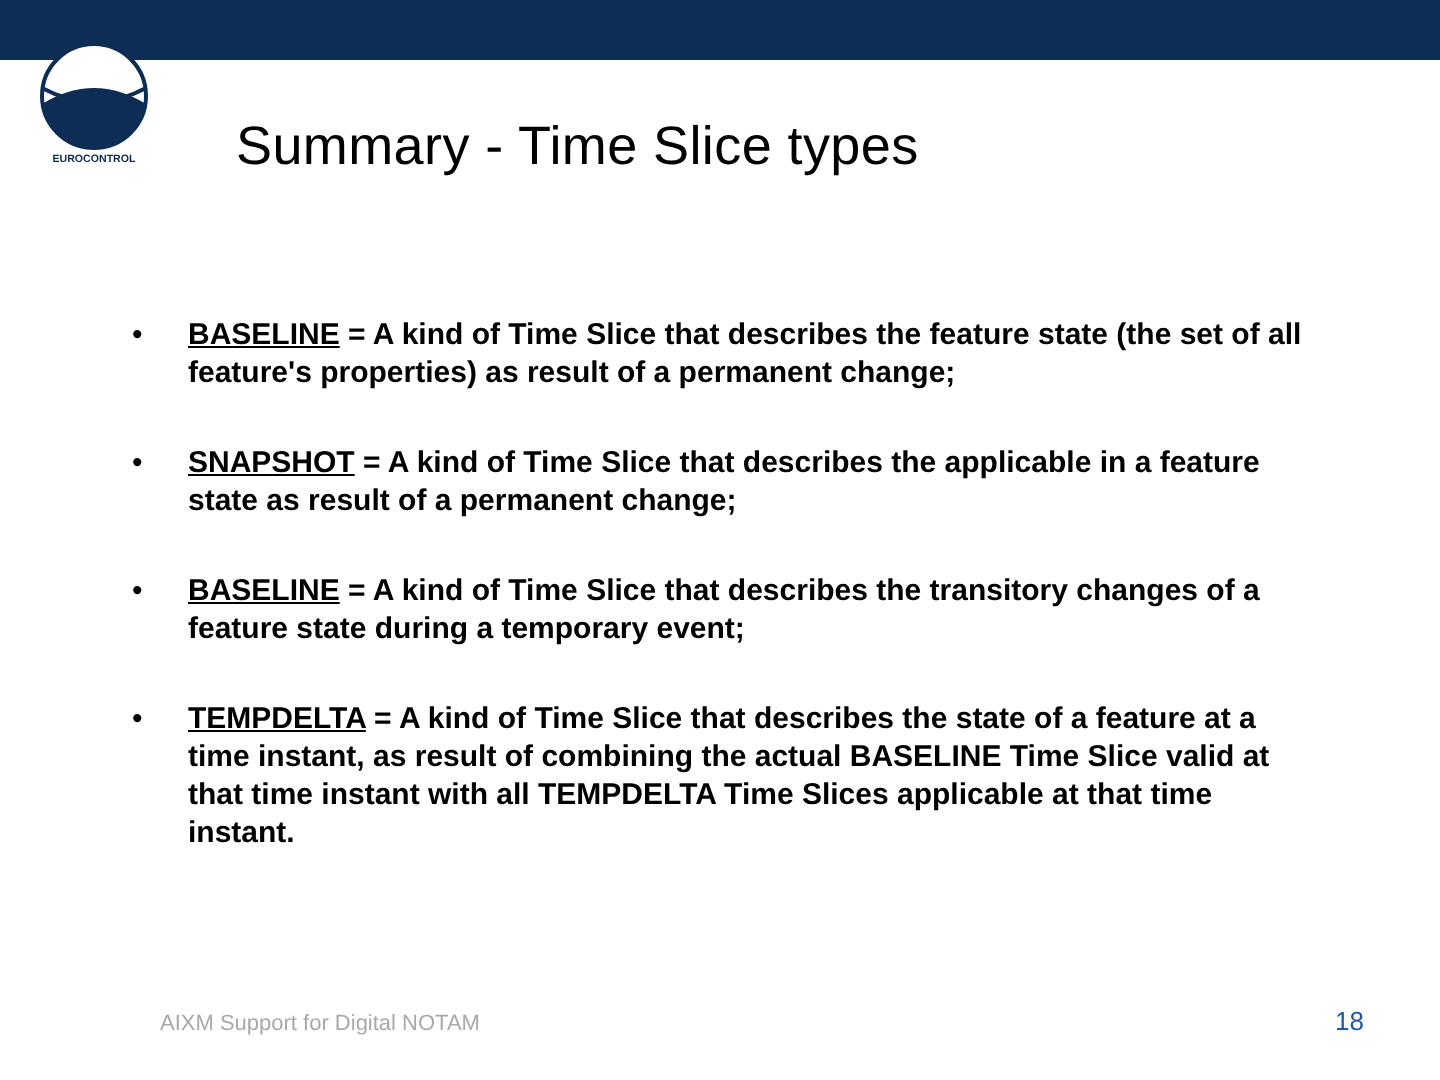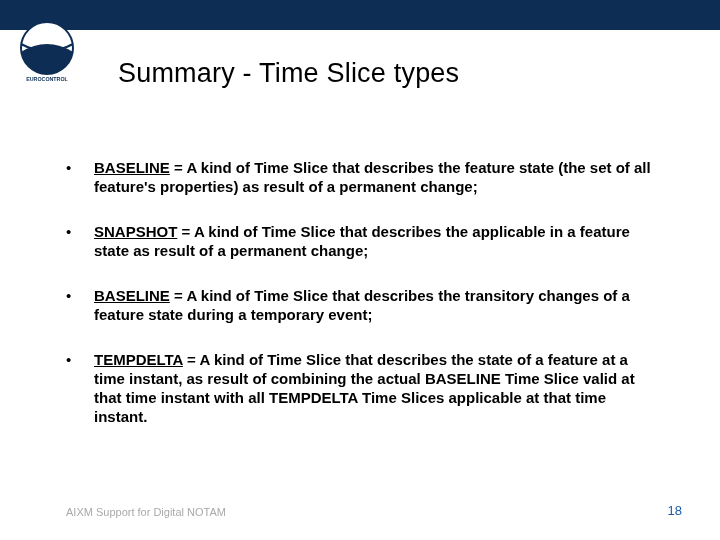--- a/index.html
+++ b/index.html
@@ -62,21 +62,21 @@
   .term {
     font-weight: bold;
     text-decoration: underline;
   }
   .bold {
     font-weight: bold;
   }
   .footer-left {
     position: absolute;
     bottom: 22px;
-    left: 66px;
+    left: 80px;
     font-size: 11px;
     color: #a9a9a9;
   }
   .footer-right {
     position: absolute;
     bottom: 22px;
     right: 38px;
     font-size: 13px;
     color: #1e5aa8;
     margin-top: 40px;

